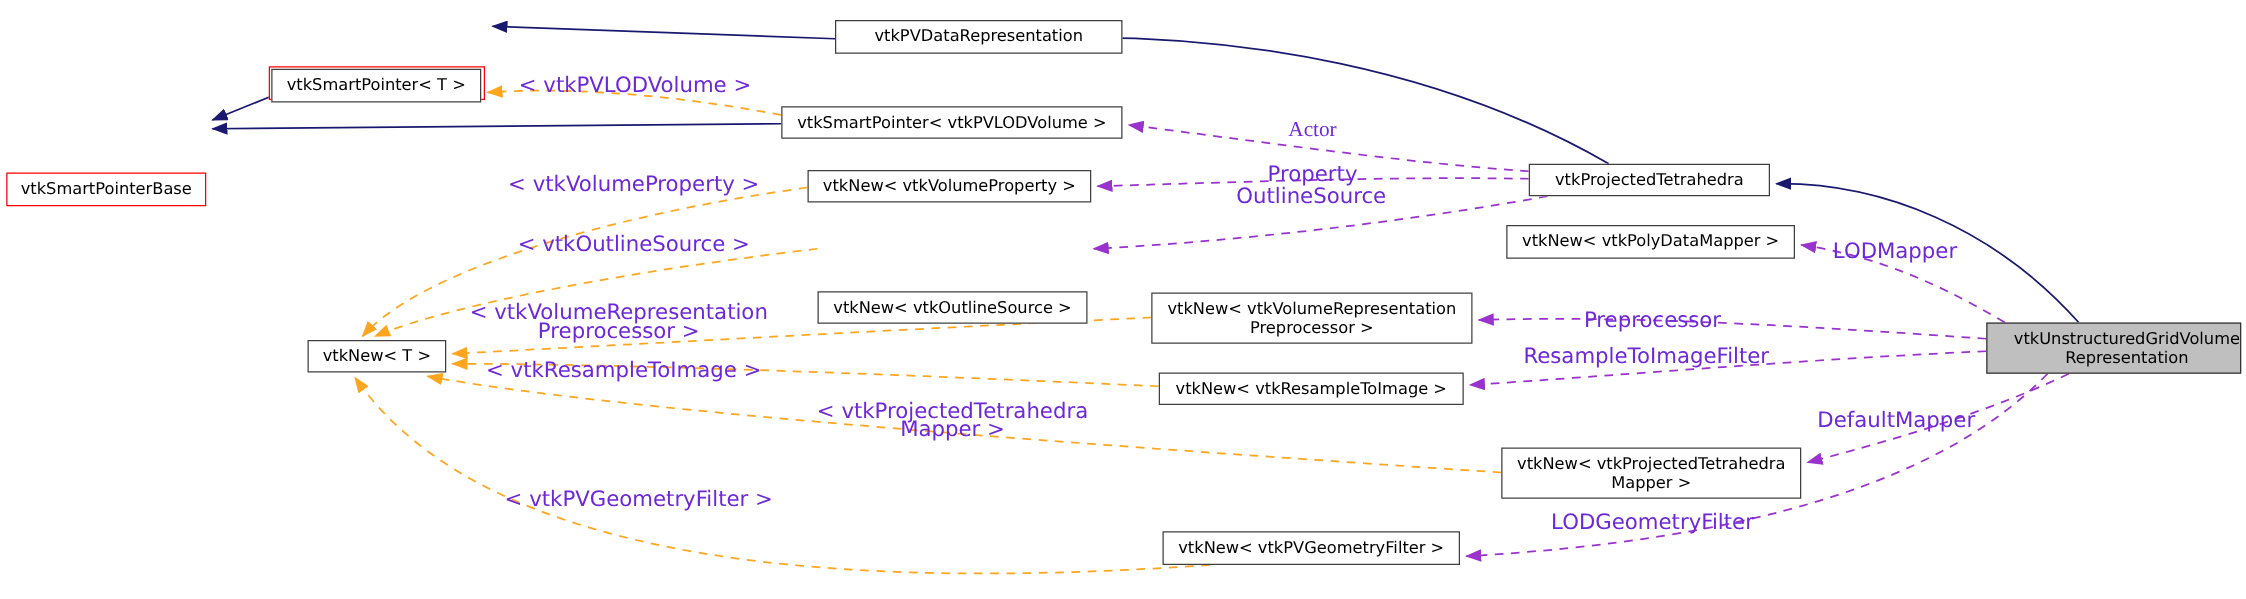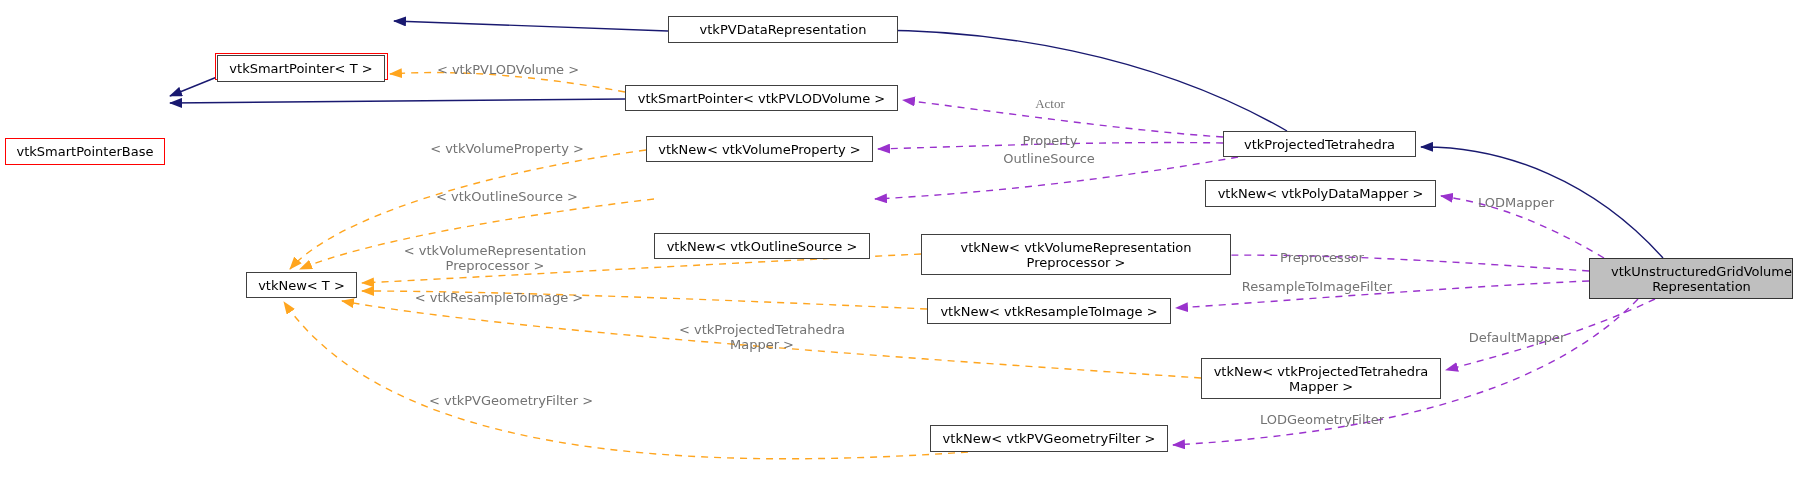--- a/index.html
+++ b/index.html
@@ -4,22 +4,22 @@
 <style>
   html,body{margin:0;padding:0;background:#ffffff;}
   .diagram{position:relative;width:1797px;height:479px;background:#ffffff;overflow:hidden;
            font-family:"DejaVu Sans","Liberation Sans",sans-serif;}
   #edge-layer{position:absolute;left:0;top:0;width:1797px;height:479px;}
   .node{position:absolute;box-sizing:border-box;background:#ffffff;border:1px solid #404040;
         display:flex;flex-direction:column;align-items:center;justify-content:center;
         font-size:13px;line-height:15px;color:#000;white-space:nowrap;padding:0 6px;z-index:3;}
   .node.red{border:1.5px solid #ff0000;margin-top:48px;}
   .node.current{background:#bfbfbf;border:1px solid #333;padding-left:27px;}
-  .edge-label{position:absolute;transform:translate(-50%,-50%);font-size:13px;line-height:15px;
-              color:#737373;white-space:nowrap;text-align:center;z-index:2;}
+  .edge-label{position:absolute;transform:translate(-50%,-50%);font-size:17px;line-height:15px;
+              color:#6d28d9;white-space:nowrap;text-align:center;z-index:2;}
   path.inheritance{fill:none;stroke-width:1.4;}
   path.usage, path.template{fill:none;stroke-width:1.4;stroke-dasharray:7 6;}
 </style>
 </head>
 <body>
 
 <div class="diagram">
   <svg id="edge-layer" width="1797" height="479" viewBox="0 0 1797 479">
     <defs>
       <marker id="arrow-inheritance" markerUnits="userSpaceOnUse" markerWidth="13" markerHeight="10" refX="12" refY="5" orient="auto">
@@ -76,21 +76,21 @@
       </div>
       <div class="node" style="left: 654px; top: 186px; width: 216px; height: 26px; margin-top: 47px;">
         <div>vtkNew&lt; vtkOutlineSource &gt;</div>
       </div>
       <div class="node" style="left: 1223px; top: 131px; width: 193px; height: 26px;">
         <div>vtkProjectedTetrahedra</div>
       </div>
       <div class="node" style="left: 1205px; top: 180px; width: 231px; height: 27px;">
         <div>vtkNew&lt; vtkPolyDataMapper &gt;</div>
       </div>
-      <div class="node" style="left: 921px; top: 234px; width: 310px; height: 41px; text-align: right;">
+      <div class="node" style="left: 921px; top: 234px; width: 257px; height: 41px; text-align: right;">
         <div>vtkNew&lt; vtkVolumeRepresentation</div>
         <div>Preprocessor &gt;</div>
       </div>
       <div class="node" style="left: 246px; top: 272px; width: 111px; height: 26px;">
         <div>vtkNew&lt; T &gt;</div>
       </div>
       <div class="node" style="left: 927px; top: 298px; width: 244px; height: 26px;">
         <div>vtkNew&lt; vtkResampleToImage &gt;</div>
       </div>
       <div class="node" style="left: 1201px; top: 358px; width: 240px; height: 41px; text-align: right;">

